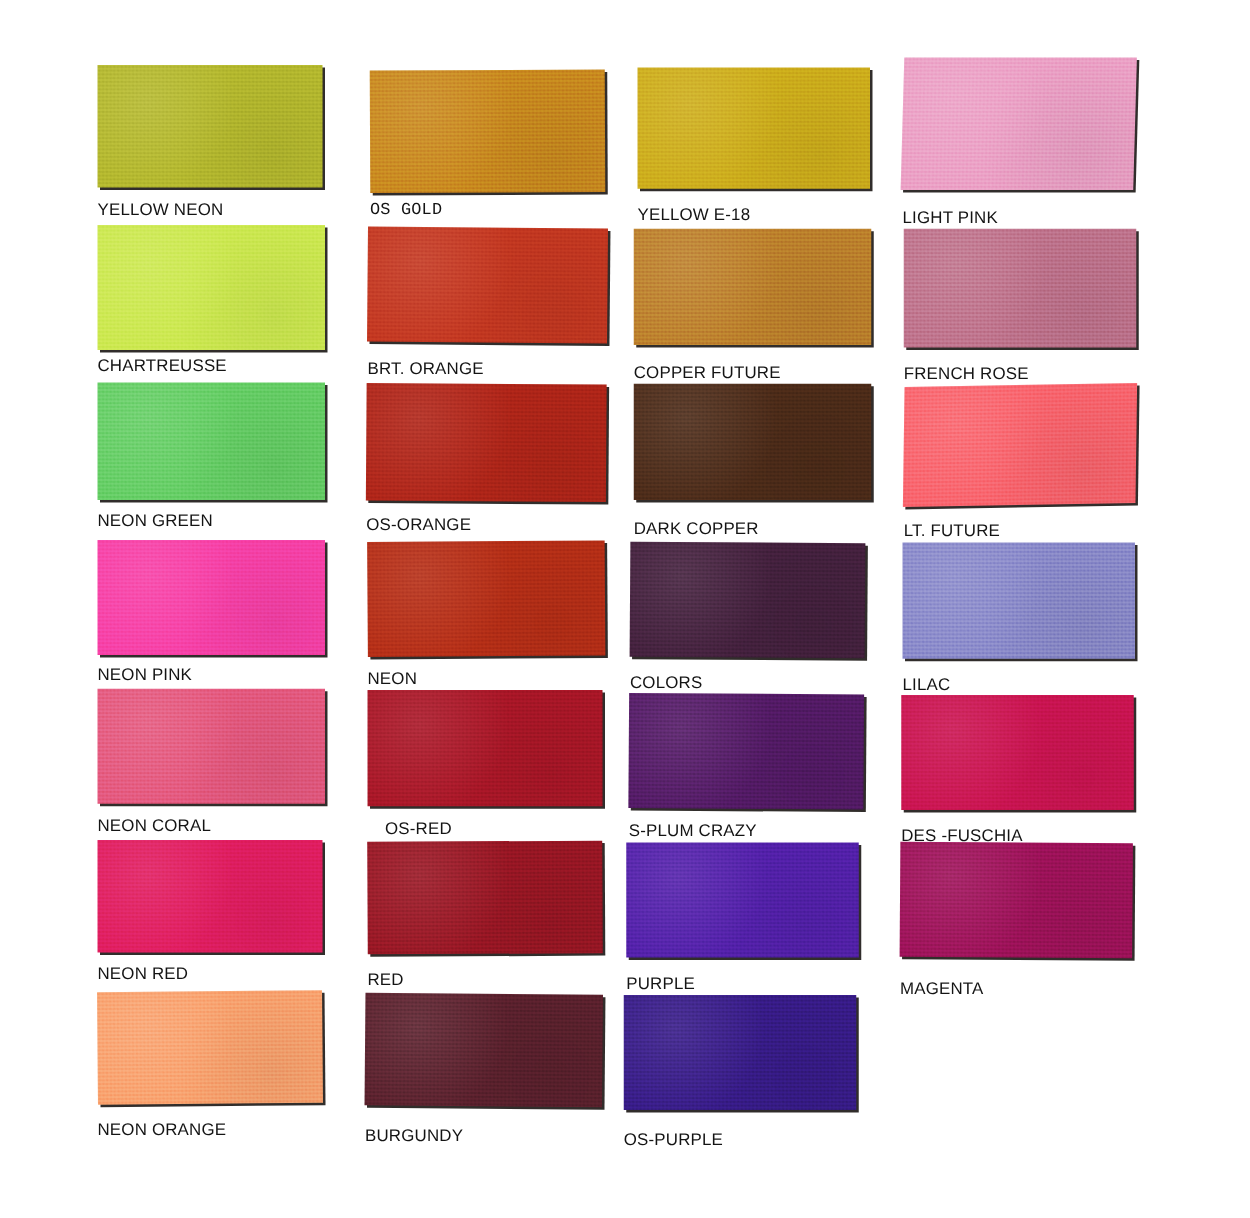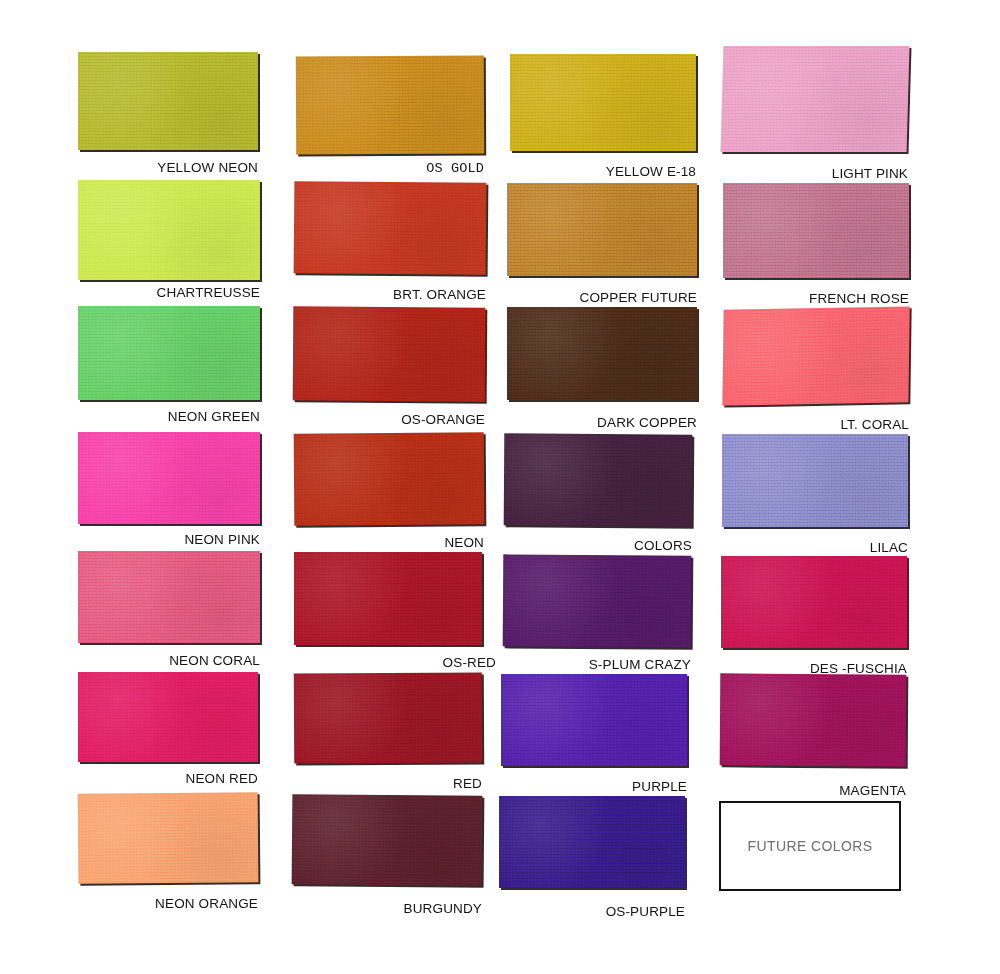--- a/index.html
+++ b/index.html
@@ -53,21 +53,21 @@
     pointer-events: none;
     opacity: 0.10;
     background-image:
       radial-gradient(circle at 22% 30%, rgba(255,255,255,0.85) 0, rgba(255,255,255,0) 45%),
       radial-gradient(circle at 78% 72%, rgba(0,0,0,0.55) 0, rgba(0,0,0,0) 50%);
   }
   .swatch-label {
     position: absolute;
     left: 0;
     width: 100%;
-    text-align: right;
+    text-align: left;
     font-size: 13.5px;
     letter-spacing: 0.15px;
     color: #141414;
     white-space: nowrap;
     font-family: "Liberation Sans", sans-serif;
   }
   
   .future-box {
     position: absolute;
     box-sizing: border-box;
@@ -129,21 +129,21 @@
       <div class="swatch-chip" style="background-color: rgb(173, 36, 24); transform: rotate(0.4deg);"></div>
     </div>
     <div class="swatch-label" style="left: 293px; top: 412px; width: 192px;">OS-ORANGE</div>
     <div class="swatch-cell" style="left: 507px; top: 307px; width: 190px; height: 93px;">
       <div class="swatch-chip" style="background-color: rgb(74, 42, 24);"></div>
     </div>
     <div class="swatch-label" style="left: 507px; top: 415px; width: 190px;">DARK COPPER</div>
     <div class="swatch-cell" style="left: 723px; top: 308px; width: 186px; height: 96px;">
       <div class="swatch-chip" style="background-color: rgb(249, 98, 107); transform: rotate(0.8deg) skewY(-1.8deg);"></div>
     </div>
-    <div class="swatch-label" style="left: 723px; top: 417px; width: 186px;">LT. CORAL</div>
+    <div class="swatch-label" style="left: 723px; top: 417px; width: 186px;">LT. FUTURE</div>
     <div class="swatch-cell" style="left: 78px; top: 432px; width: 182px; height: 92px;">
       <div class="swatch-chip" style="background-color: rgb(247, 63, 165);"></div>
     </div>
     <div class="swatch-label" style="left: 78px; top: 532px; width: 182px;">NEON PINK</div>
     <div class="swatch-cell" style="left: 294px; top: 433px; width: 190px; height: 92px;">
       <div class="swatch-chip" style="background-color: rgb(179, 45, 22); transform: rotate(-0.4deg);"></div>
     </div>
     <div class="swatch-label" style="left: 294px; top: 535px; width: 190px;">NEON</div>
     <div class="swatch-cell" style="left: 504px; top: 434px; width: 188px; height: 92px;">
       <div class="swatch-chip" style="background-color: rgb(66, 32, 60); transform: rotate(0.4deg);"></div>
@@ -190,16 +190,13 @@
     </div>
     <div class="swatch-label" style="left: 78px; top: 896px; width: 180px;">NEON ORANGE</div>
     <div class="swatch-cell" style="left: 292px; top: 795px; width: 190px; height: 90px;">
       <div class="swatch-chip" style="background-color: rgb(88, 32, 44); transform: rotate(0.5deg);"></div>
     </div>
     <div class="swatch-label" style="left: 292px; top: 901px; width: 190px;">BURGUNDY</div>
     <div class="swatch-cell" style="left: 499px; top: 796px; width: 186px; height: 92px;">
       <div class="swatch-chip" style="background-color: rgb(54, 27, 132);"></div>
     </div>
     <div class="swatch-label" style="left: 499px; top: 904px; width: 186px;">OS-PURPLE</div>
-    <div class="future-box" style="left: 719px; top: 801px; width: 182px; height: 90px;">
-      <span class="future-box-label">FUTURE COLORS</span>
-    </div>
   </div>
 
 </body></html>

